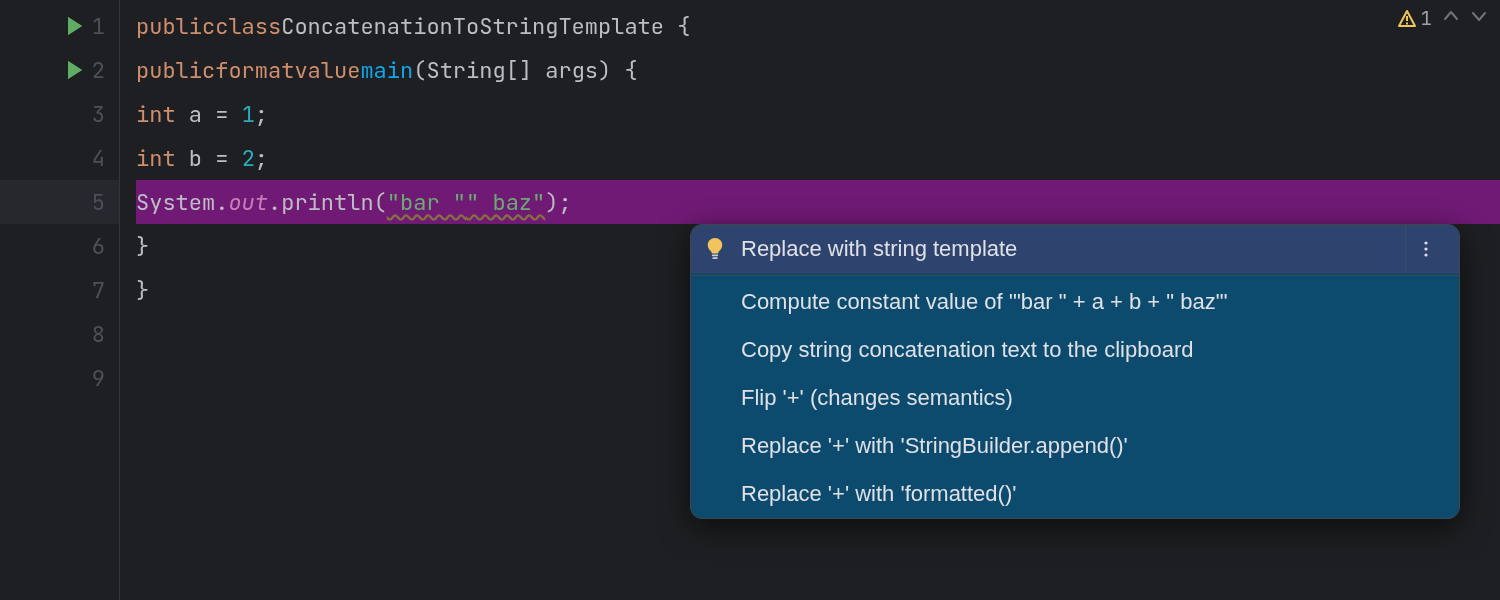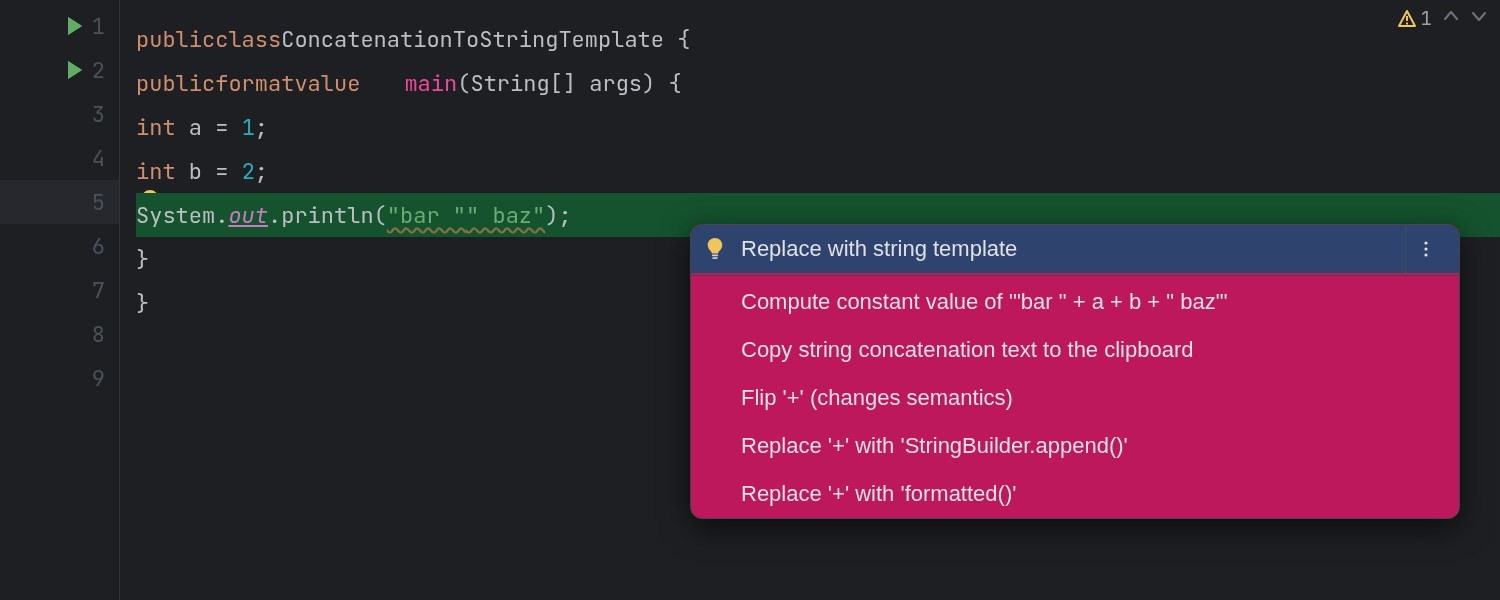--- a/index.html
+++ b/index.html
@@ -50,38 +50,38 @@
     border-left: 14px solid #5fad65;
     filter: drop-shadow(0 0 0.5px #5fad65);
   }
   .bulb-gutter {
     position: absolute;
     right: -42px;
     top: 50%;
     transform: translateY(-50%);
   }
   .code {
-    padding-top: 17px;
+    padding-top: 4px;
     padding-left: 16px;
     flex: 1;
     position: relative;
   }
   .code-row {
     height: 44px;
     display: flex;
     align-items: center;
     white-space: pre;
   }
-  .code-row.current { background: #14532d; }
+  .code-row.current { background: #701a75; }
   .kw { color: #cf8e6d; }
   .cls { color: #bcbec4; }
-  .fn { color: #ec4899; margin-left: 44px; }
+  .fn { color: #0ea5e9; }
   .num { color: #2aacb8; }
   .str { color: #6aab73; }
-  .field { color: #c77dbb; font-style: italic; text-decoration: underline; }
+  .field { color: #c77dbb; font-style: italic; }
   .punc { color: #bcbec4; }
   .warn-underline {
     text-decoration-line: underline;
     text-decoration-style: wavy;
     text-decoration-color: #857042;
     text-underline-offset: 4px;
   }
   .top-right {
     position: absolute;
     top: 6px;
@@ -96,21 +96,21 @@
     display: inline-flex;
     align-items: center;
     gap: 4px;
   }
   .chev { color: #6f737a; cursor: pointer; }
   .popup {
     position: absolute;
     left: 690px;
     top: 224px;
     width: 770px;
-    background: #be185d;
+    background: #0c4a6e;
     border: 1px solid #43454a;
     border-radius: 12px;
     box-shadow: 0 8px 30px rgba(0,0,0,0.6);
     overflow: hidden;
     font-family: -apple-system, "Segoe UI", Arial, sans-serif;
   }
   .popup-item {
     display: flex;
     align-items: center;
     padding: 10px 18px 10px 50px;

